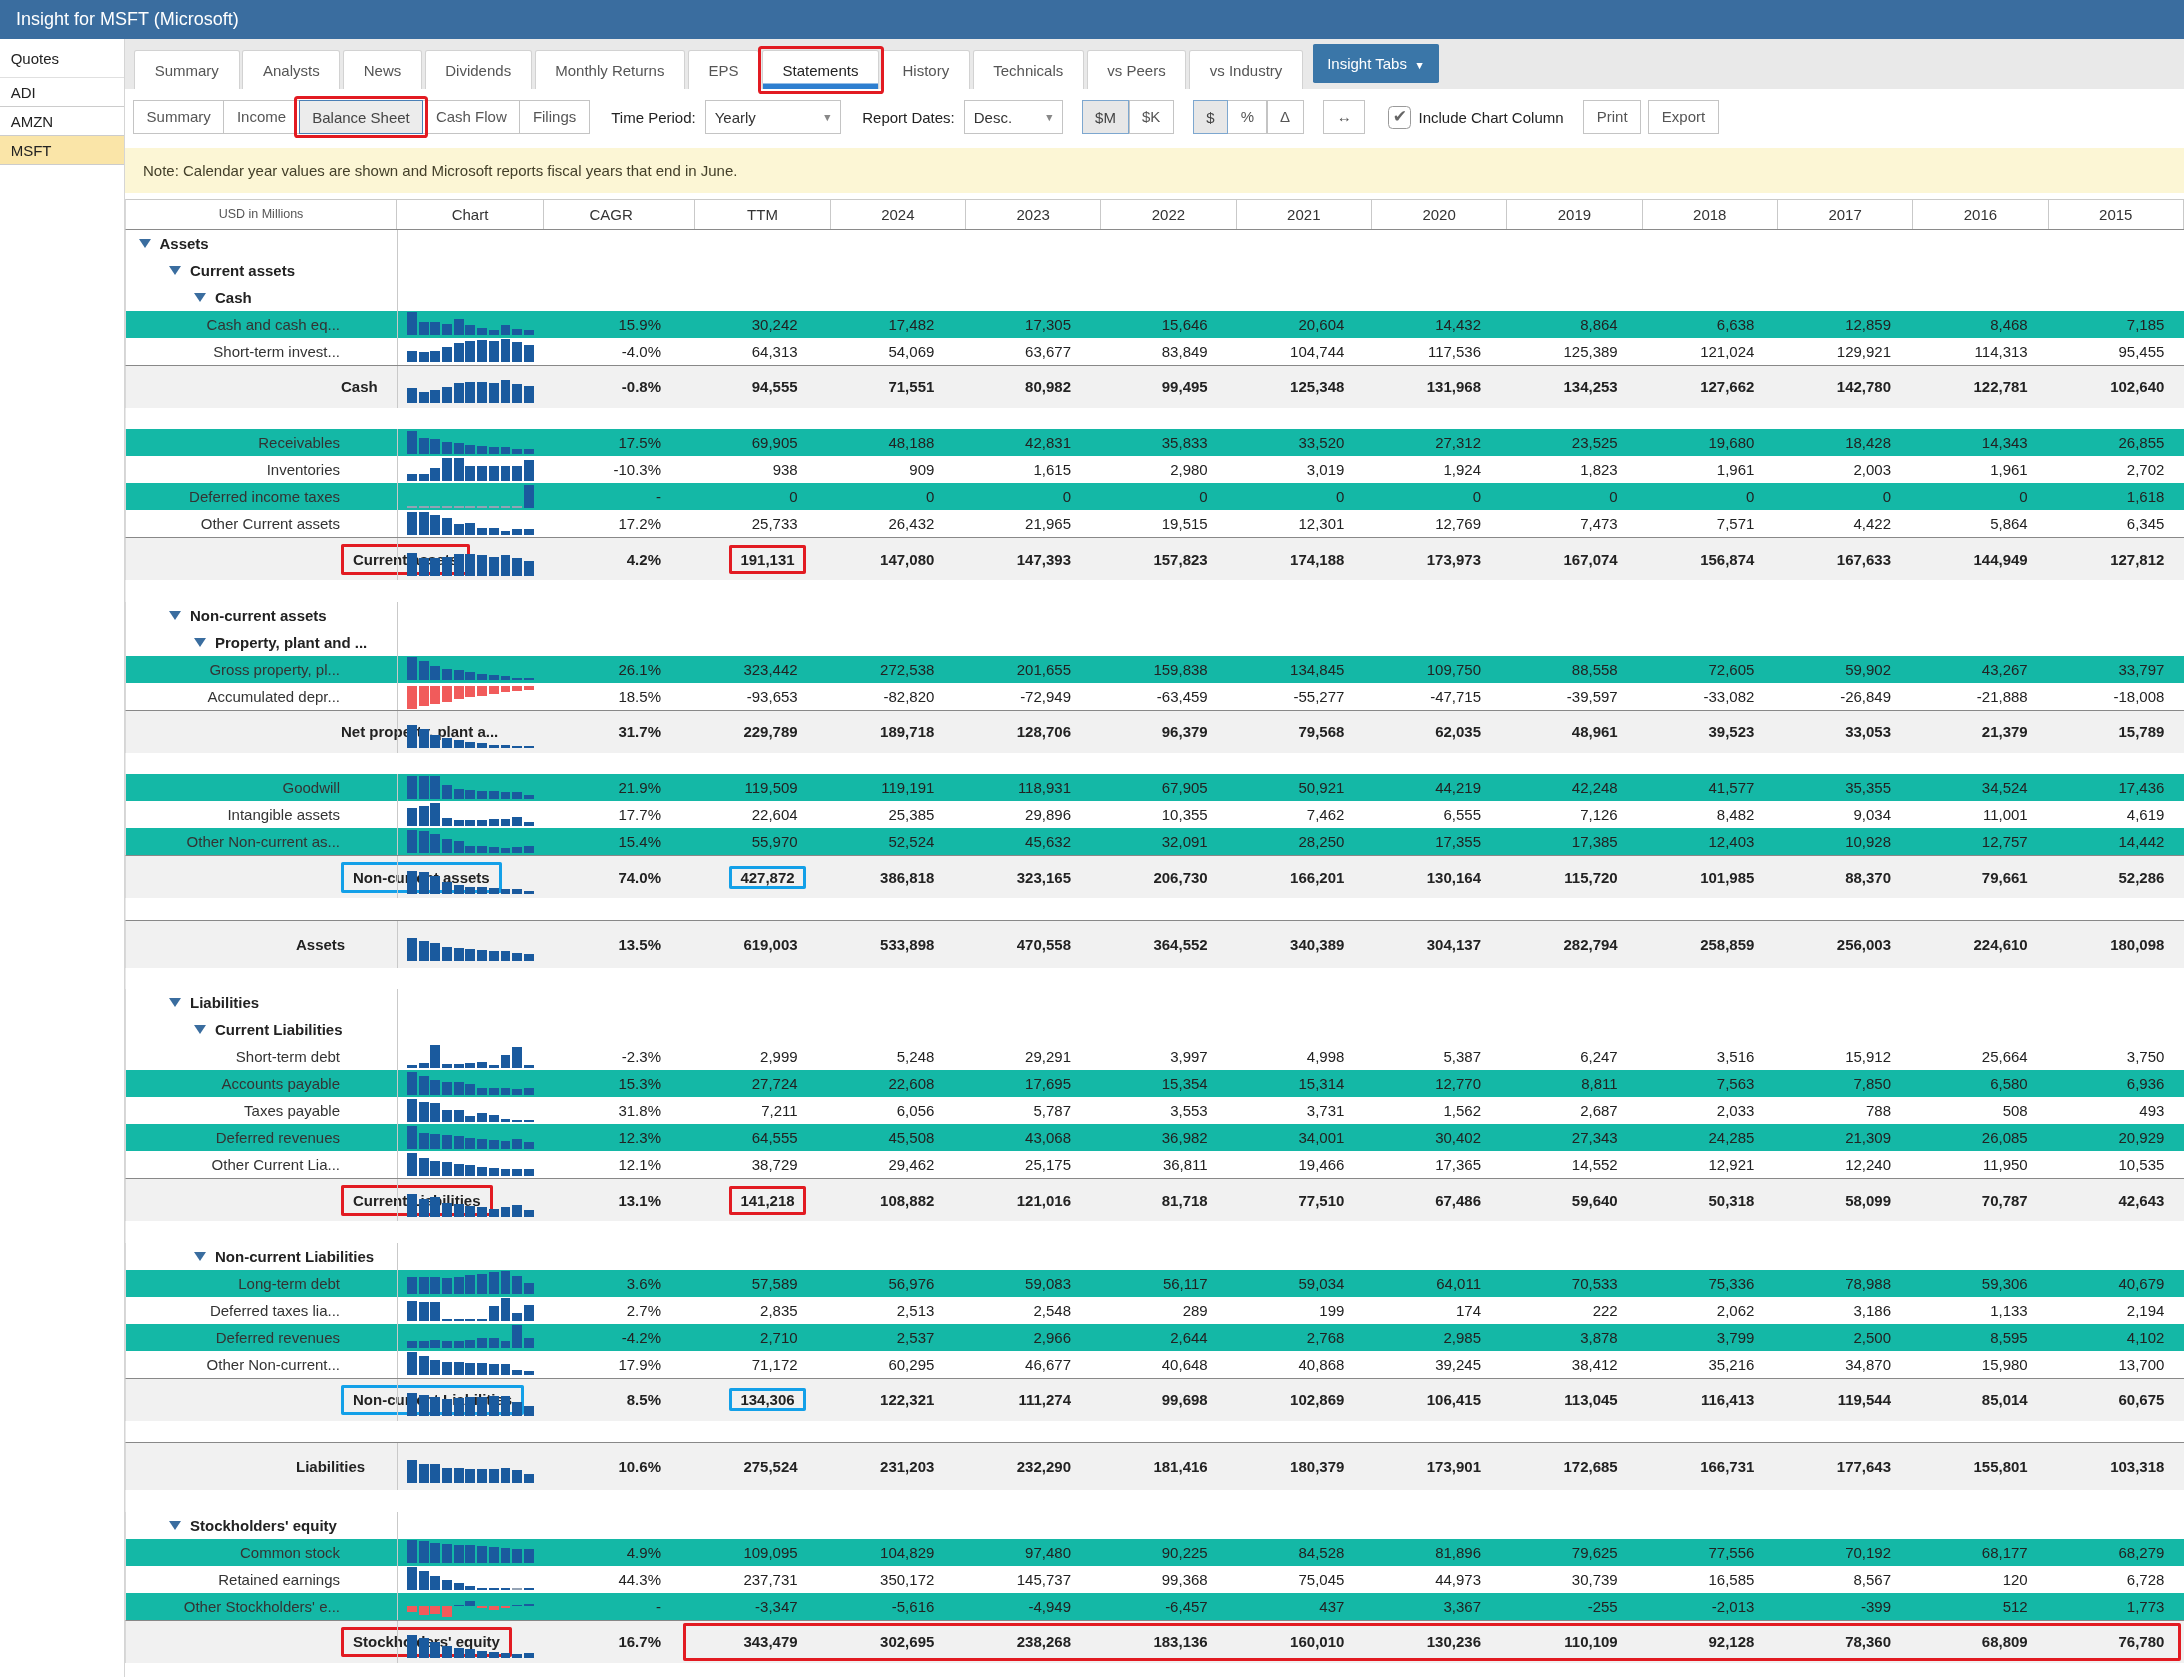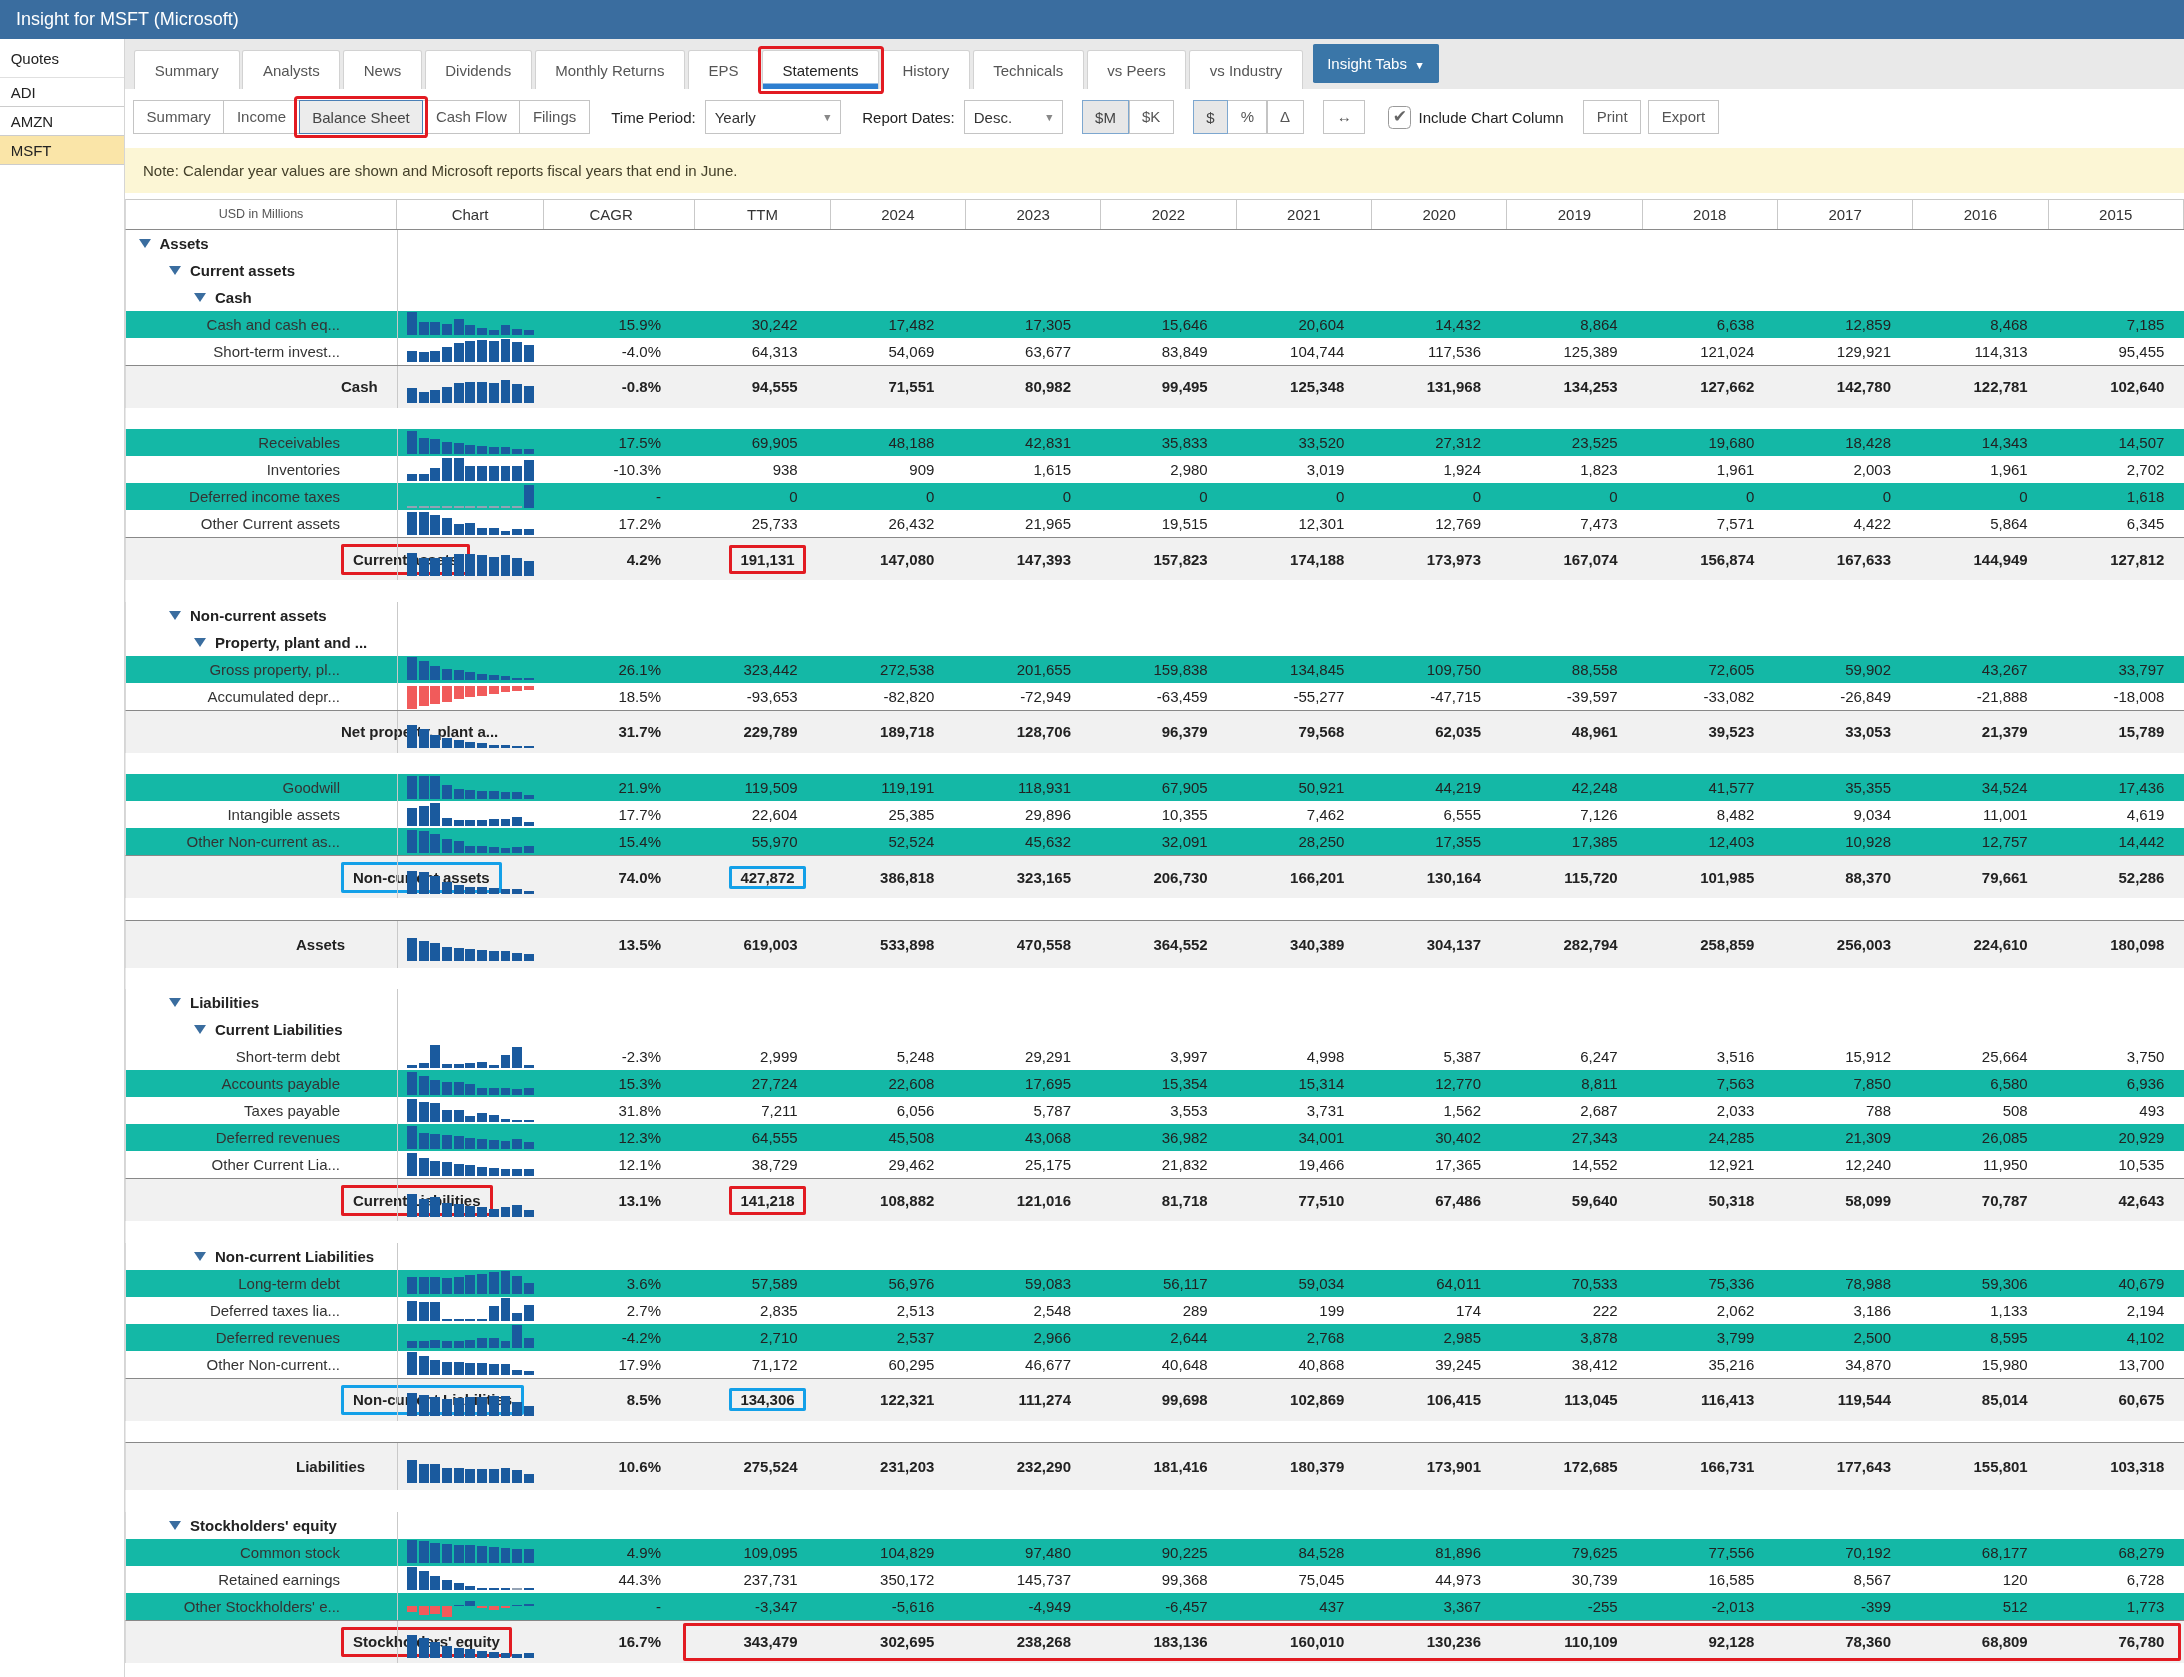--- a/index.html
+++ b/index.html
@@ -411,21 +411,21 @@
             <div class="cell val"><span class="num">69,905</span></div>
             <div class="cell val"><span class="num">48,188</span></div>
             <div class="cell val"><span class="num">42,831</span></div>
             <div class="cell val"><span class="num">35,833</span></div>
             <div class="cell val"><span class="num">33,520</span></div>
             <div class="cell val"><span class="num">27,312</span></div>
             <div class="cell val"><span class="num">23,525</span></div>
             <div class="cell val"><span class="num">19,680</span></div>
             <div class="cell val"><span class="num">18,428</span></div>
             <div class="cell val"><span class="num">14,343</span></div>
-            <div class="cell val"><span class="num">14,507</span></div>
+            <div class="cell val"><span class="num">26,855</span></div>
           </div>
           <div class="trow leaf d0">
             <div class="cell label"><span class="lt">Inventories</span></div>
             <div class="cell chart">
               <div class="cbox">
                 <div class="bw">
                   <div class="bar pos" style="height: 7.2px;"></div>
                 </div>
                 <div class="bw">
                   <div class="bar pos" style="height: 7.2px;"></div>
@@ -1332,21 +1332,21 @@
                 </div>
                 <div class="bw">
                   <div class="bar pos" style="height: 6.3px;"></div>
                 </div>
               </div>
             </div>
             <div class="cell val"><span class="num">12.1%</span></div>
             <div class="cell val"><span class="num">38,729</span></div>
             <div class="cell val"><span class="num">29,462</span></div>
             <div class="cell val"><span class="num">25,175</span></div>
-            <div class="cell val"><span class="num">21,832</span></div>
+            <div class="cell val"><span class="num">36,811</span></div>
             <div class="cell val"><span class="num">19,466</span></div>
             <div class="cell val"><span class="num">17,365</span></div>
             <div class="cell val"><span class="num">14,552</span></div>
             <div class="cell val"><span class="num">12,921</span></div>
             <div class="cell val"><span class="num">12,240</span></div>
             <div class="cell val"><span class="num">11,950</span></div>
             <div class="cell val"><span class="num">10,535</span></div>
           </div>
           <div class="trow total d0">
             <div class="cell label">

